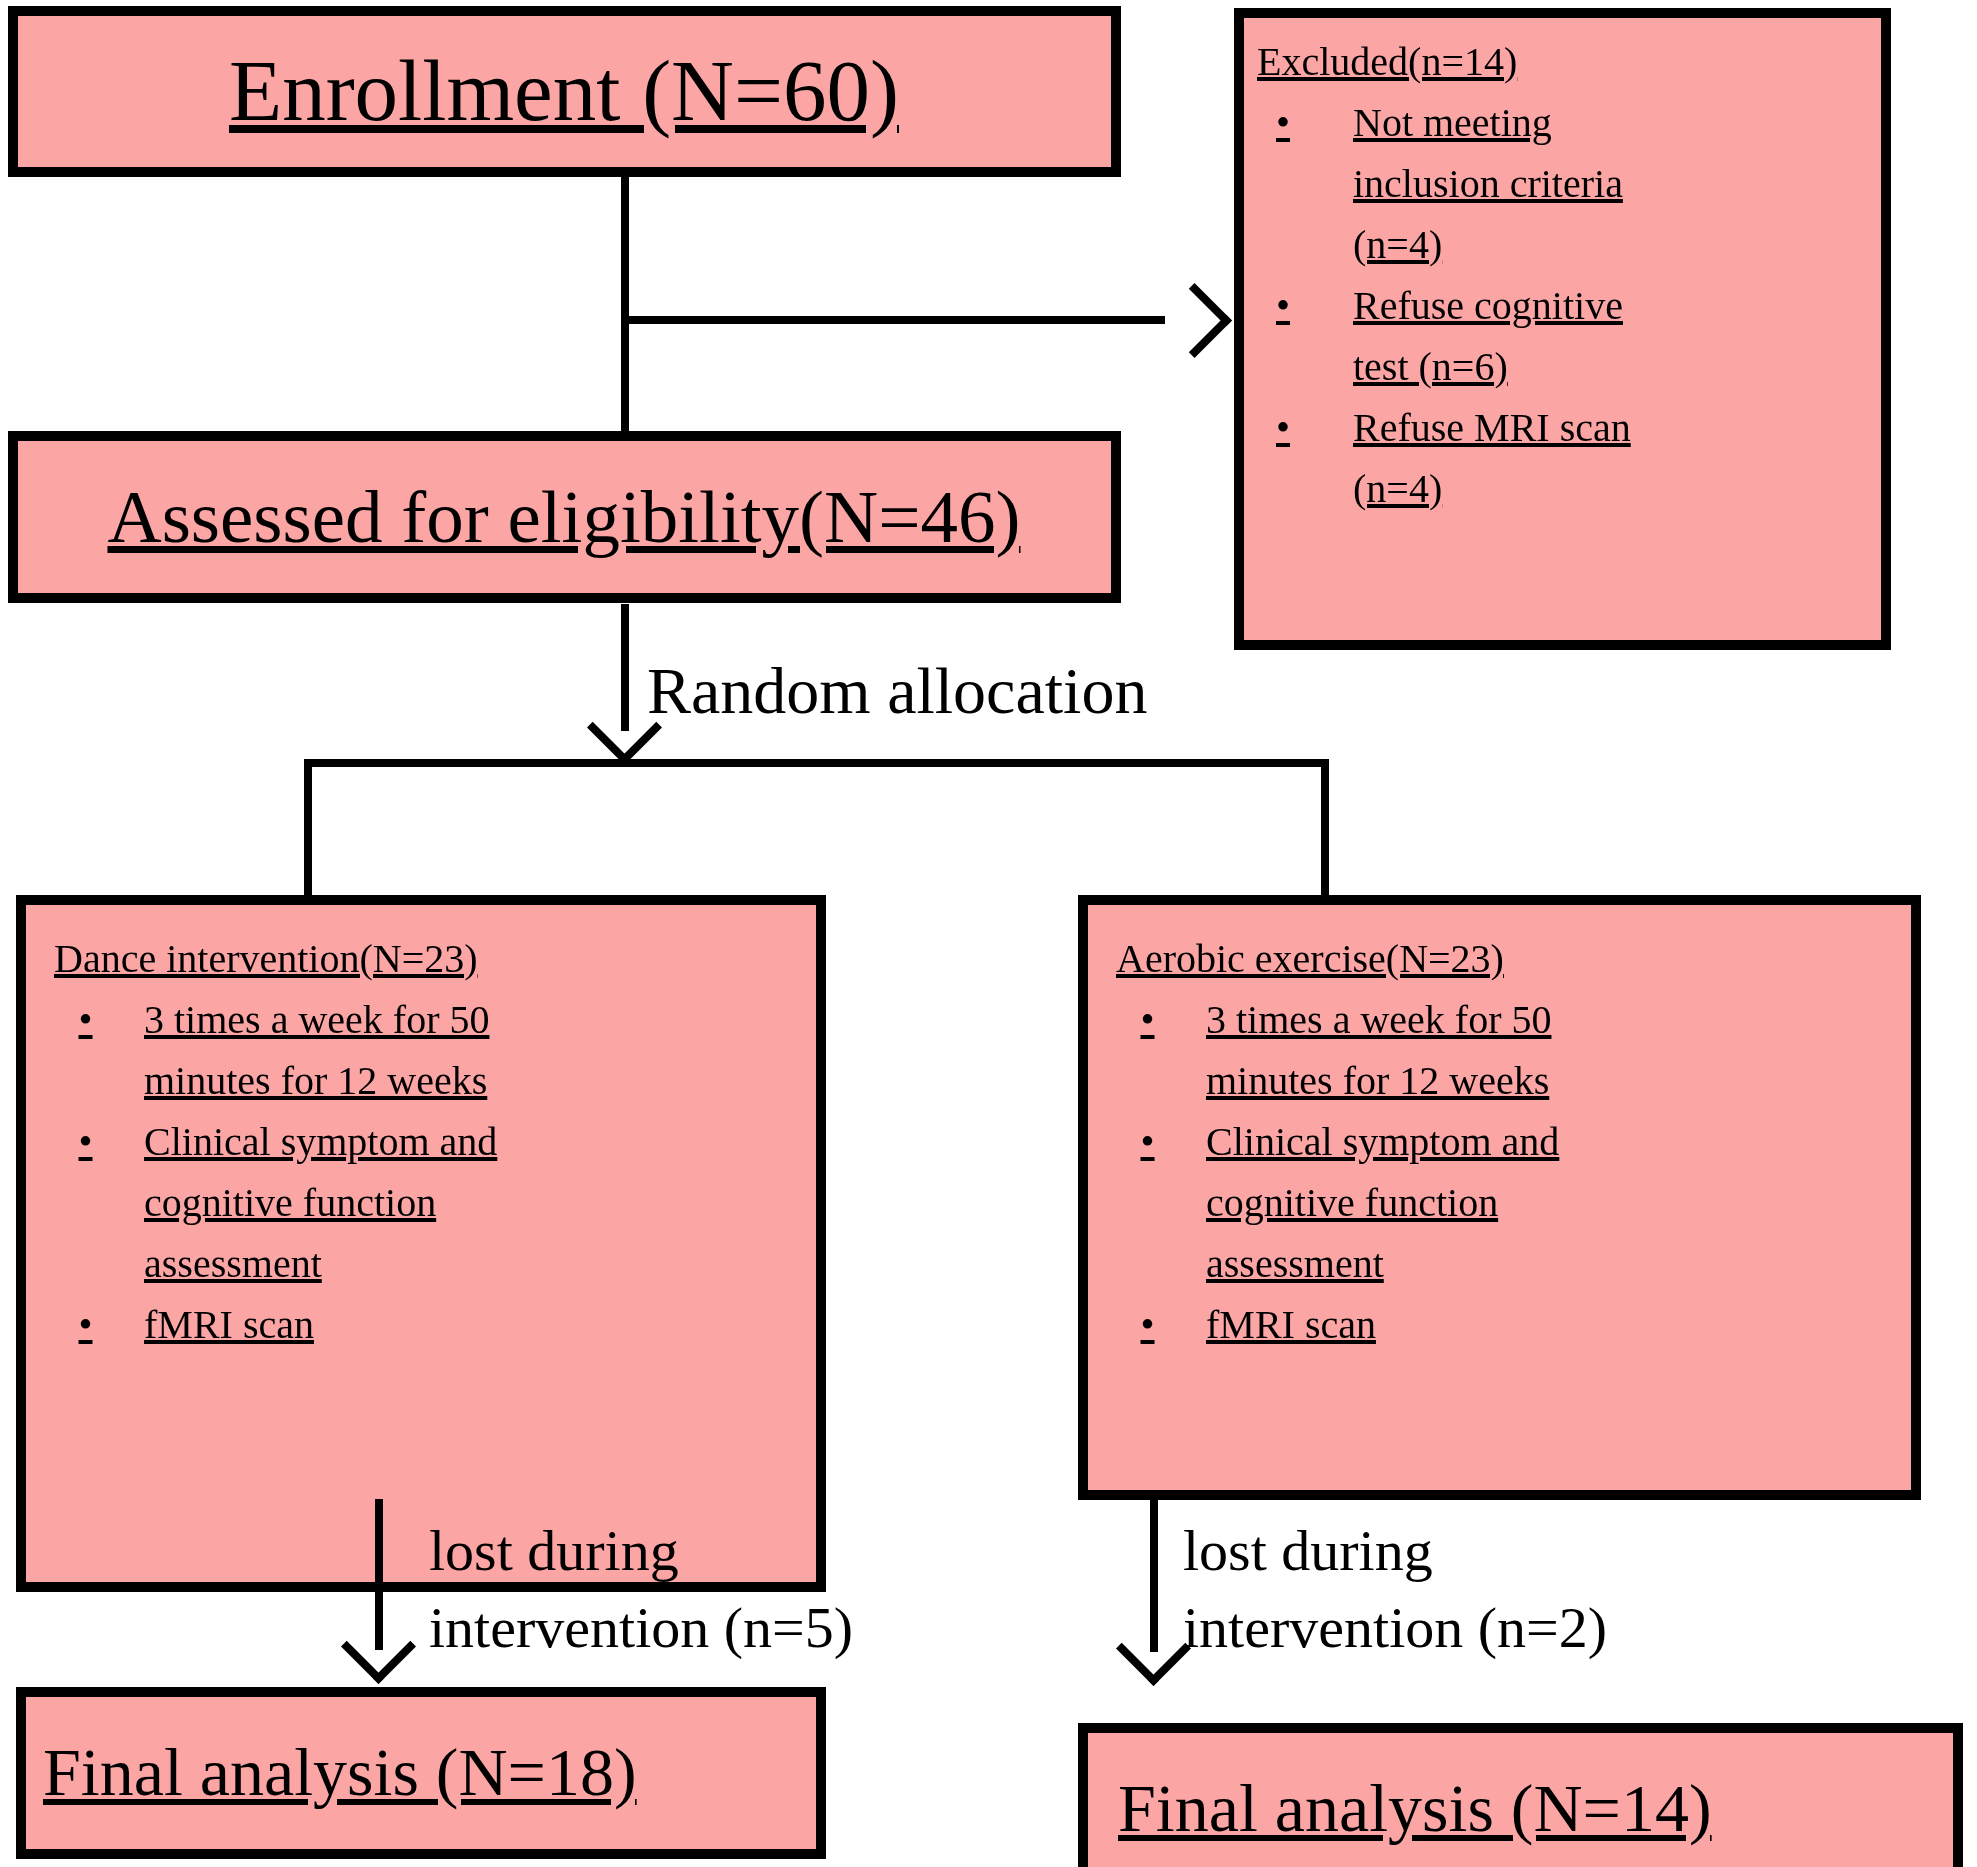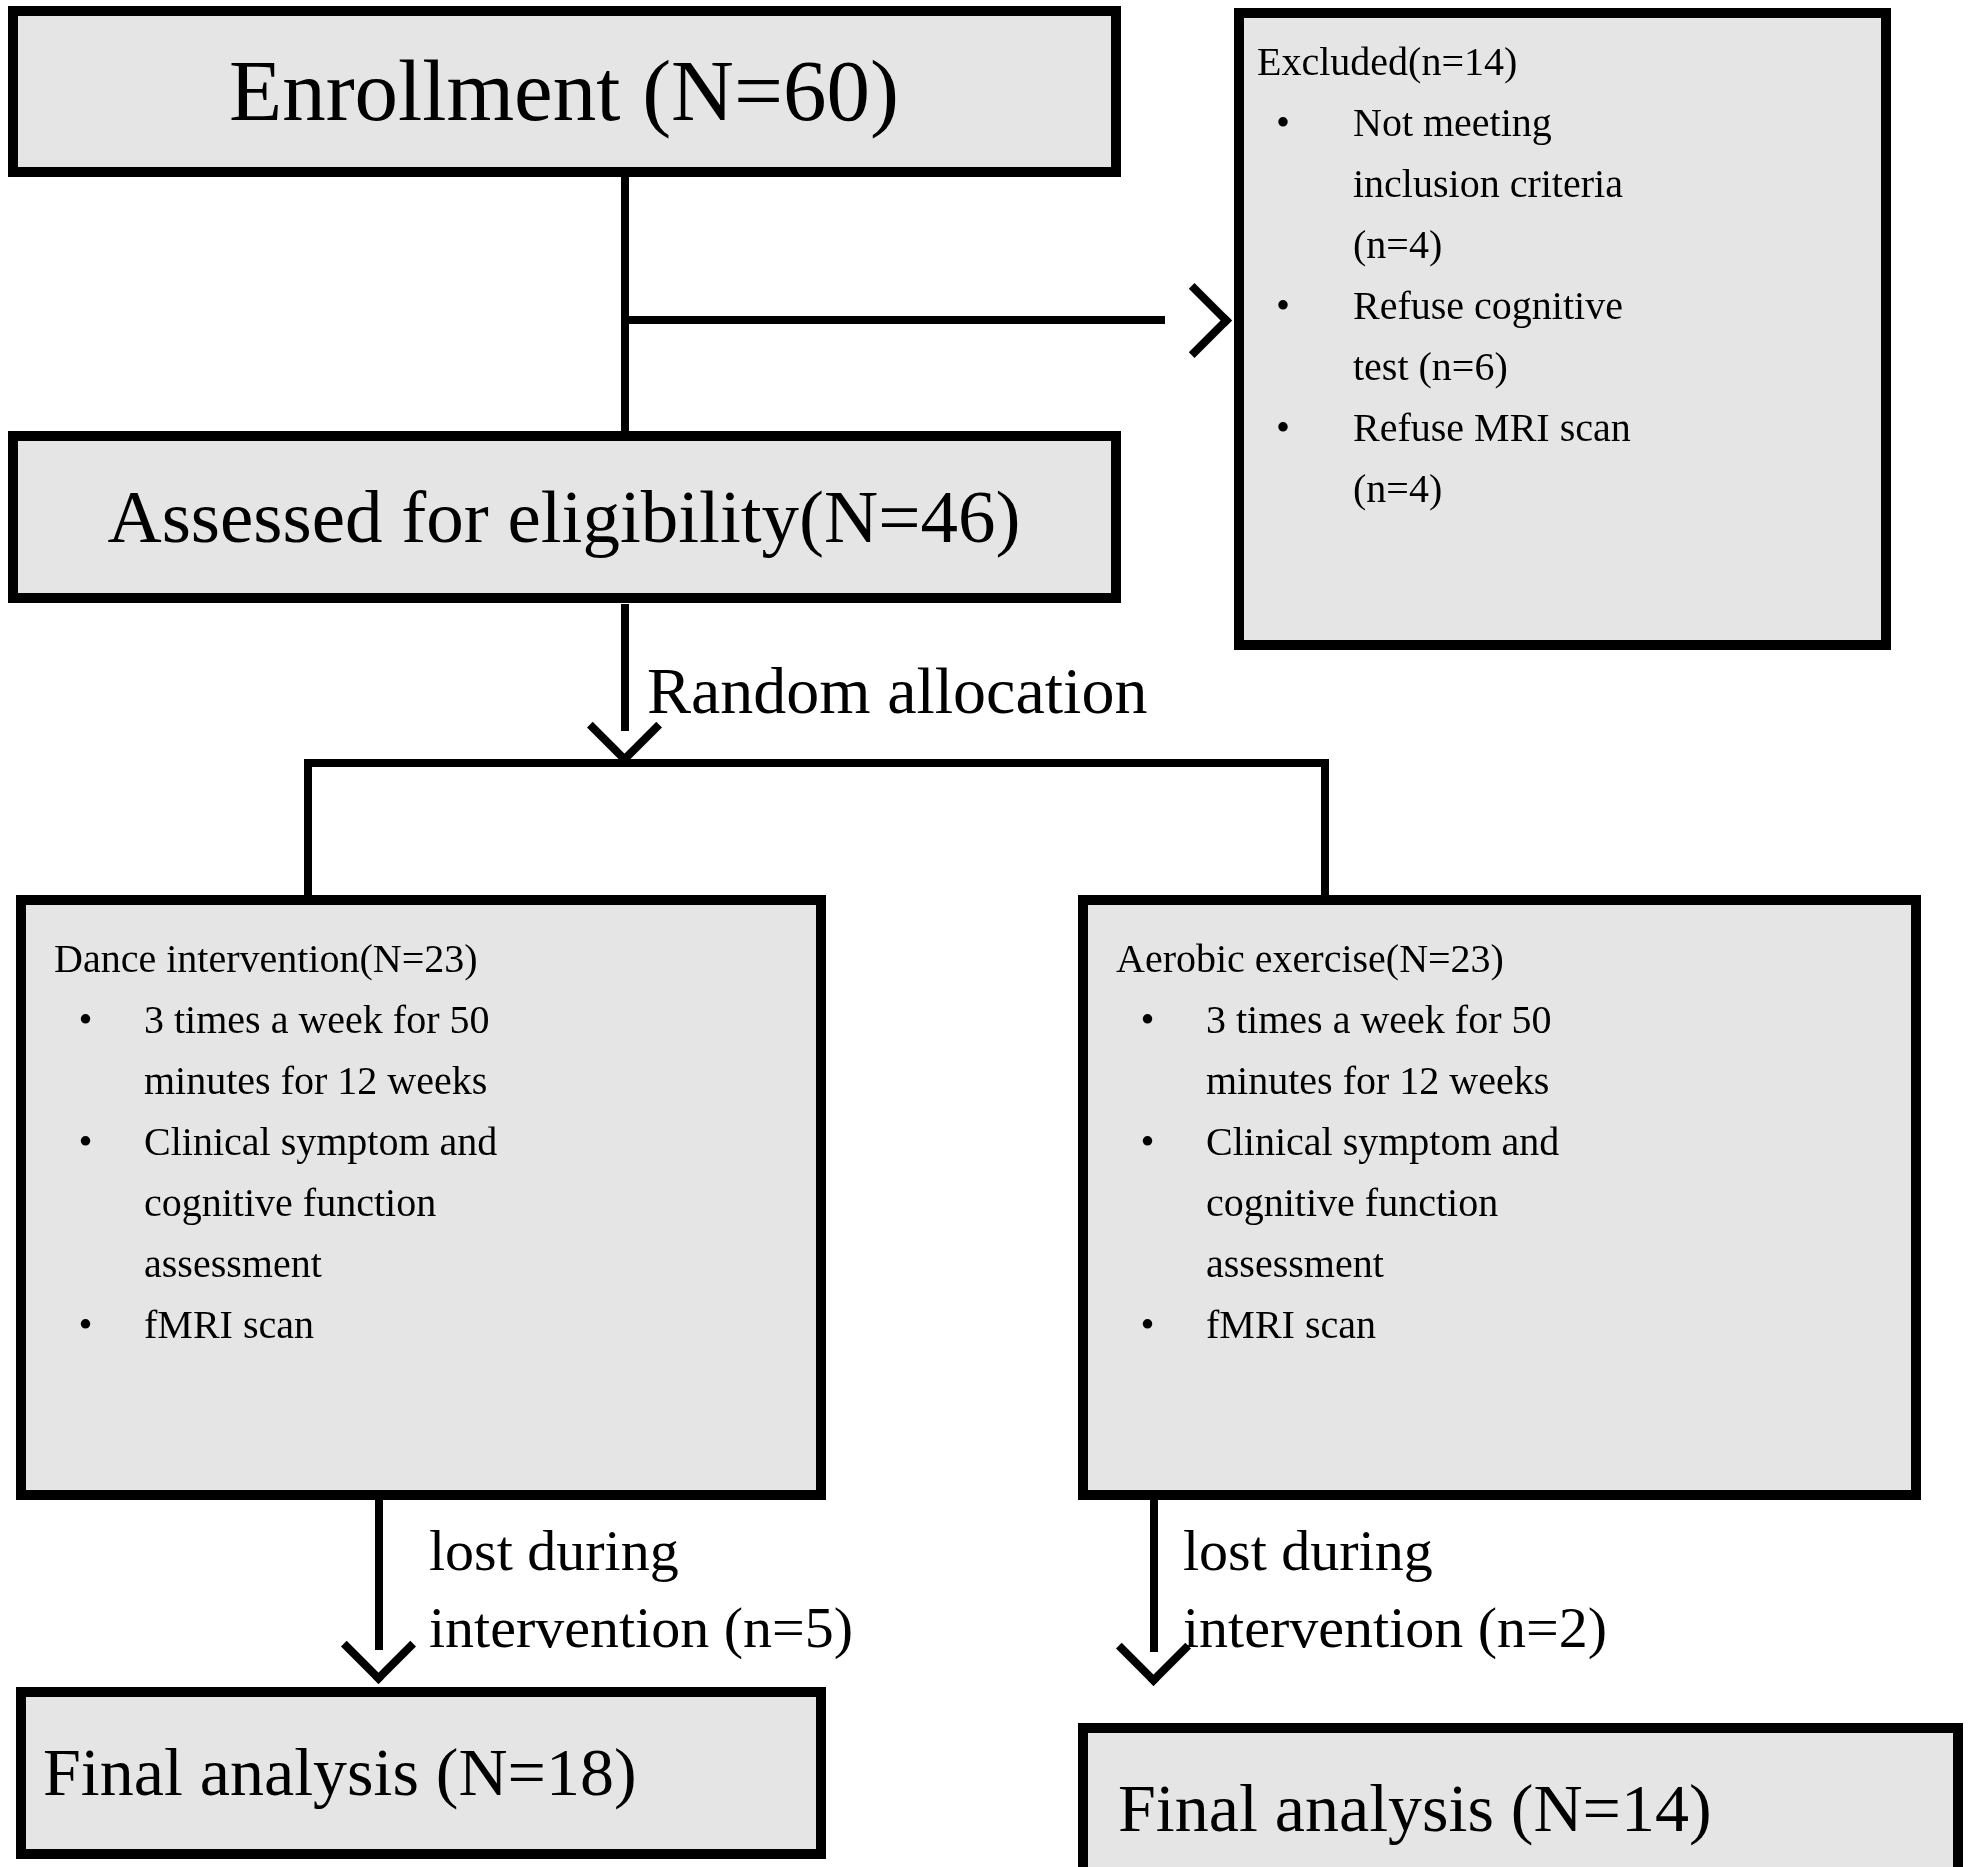--- a/index.html
+++ b/index.html
@@ -11,21 +11,22 @@
   .stage {
     position: relative;
     width: 1977px;
     height: 1867px;
     background: #ffffff;
     overflow: hidden;
   }
   .box {
     position: absolute;
     border: 10.4px solid #000000;
-    background: #e5e5e5;
+    background: #fca5a5;
+    text-decoration: underline;
   }
   .center-label {
     display: flex;
     align-items: center;
     justify-content: center;
     text-align: center;
   }
   .big-text   { font-size: 87px; line-height: 1.05; white-space: nowrap; }
   .mid-text   { font-size: 75px; line-height: 1.05; white-space: nowrap; }
   .final-text { font-size: 68px; line-height: 1.05; white-space: nowrap; }
@@ -100,21 +101,21 @@
   <div class="chev chev-right" style="left:1168px; top:294px;"></div>
 
   <div class="vline" style="left:621px; top:604px; height:127px;"></div>
   <div class="chev chev-down" style="left:598px; top:701px;"></div>
   <div class="alloc-label" style="left:647px; top:655px;">Random allocation</div>
 
   <div class="hline" style="left:304px; top:759px; width:1024px;"></div>
   <div class="vline" style="left:304px; top:759px; height:136px;"></div>
   <div class="vline" style="left:1321px; top:759px; height:136px;"></div>
 
-  <div class="box body-box intervention-body" style="left:16px; top:895px; width:810px; height:605px;">
+  <div class="box body-box intervention-body" style="left:16px; top:895px; width:810px; height:697px;">
     <div class="title">Dance intervention(N=23)</div>
     <div class="bullet-row">
       <span class="bullet-mark">•</span>
       <span class="bullet-lines">
         <div>3 times a week for 50</div>
         <div>minutes for 12 weeks</div>
       </span>
     </div>
     <div class="bullet-row">
       <span class="bullet-mark">•</span>

